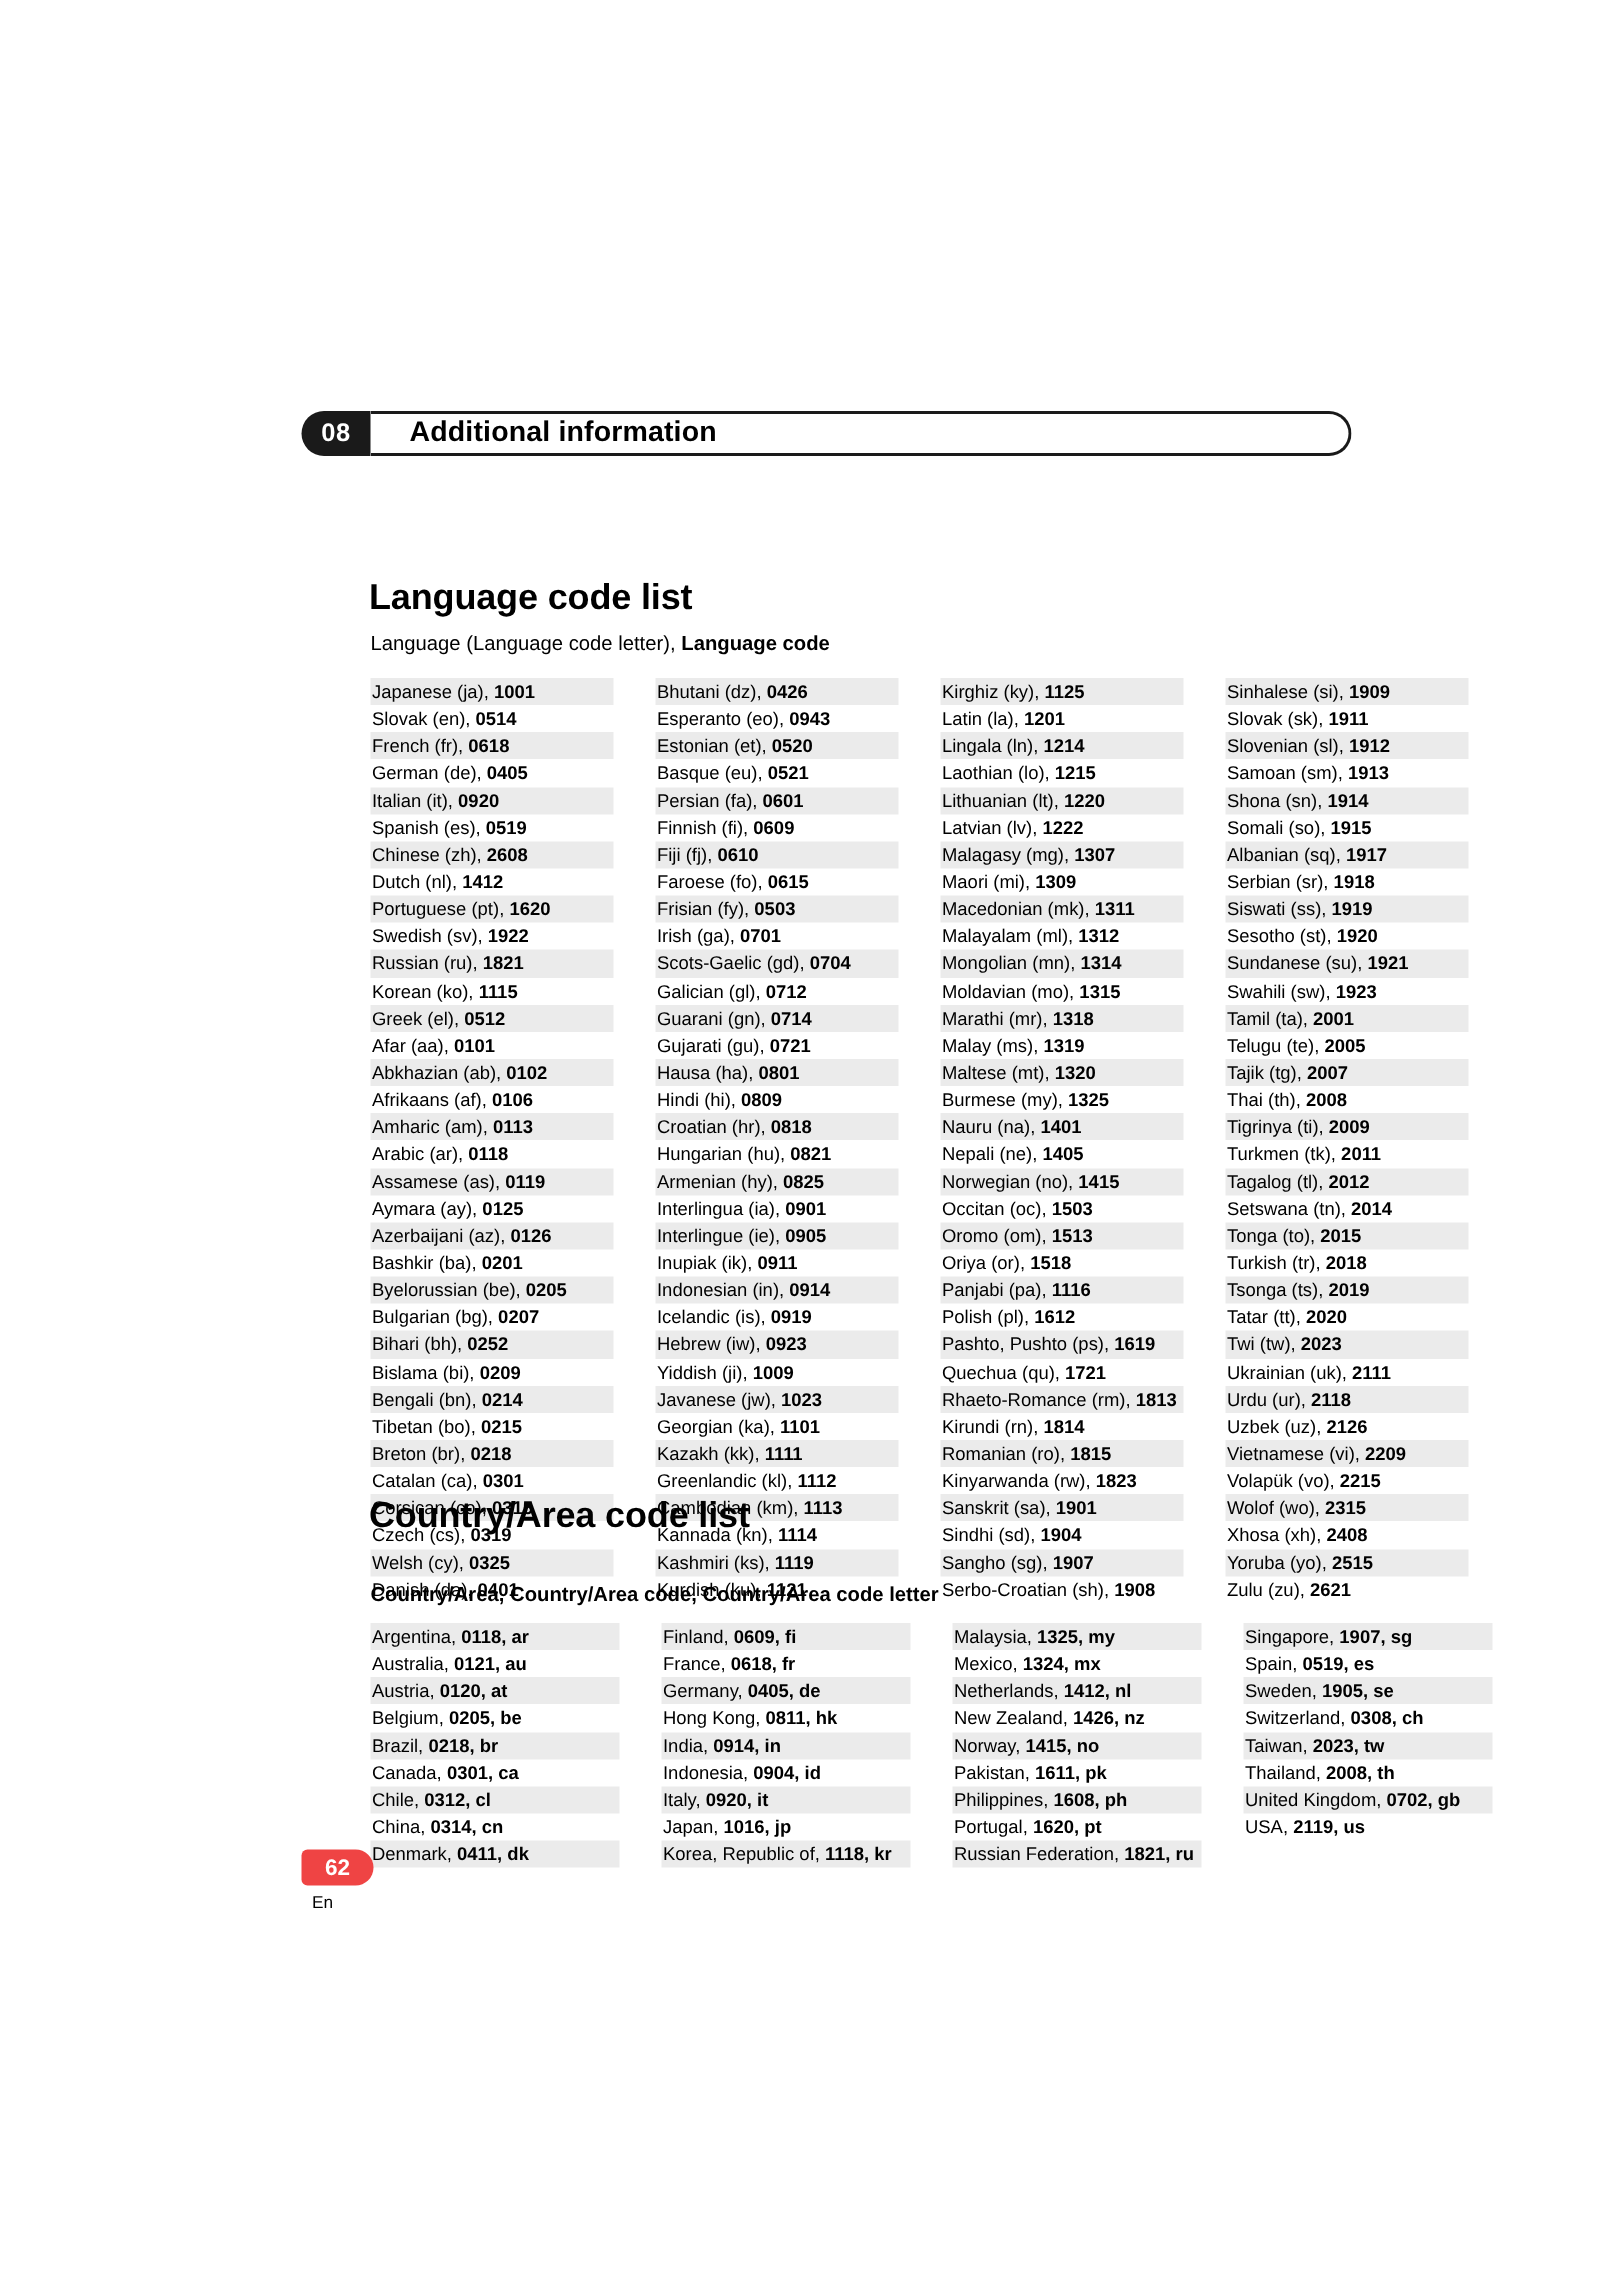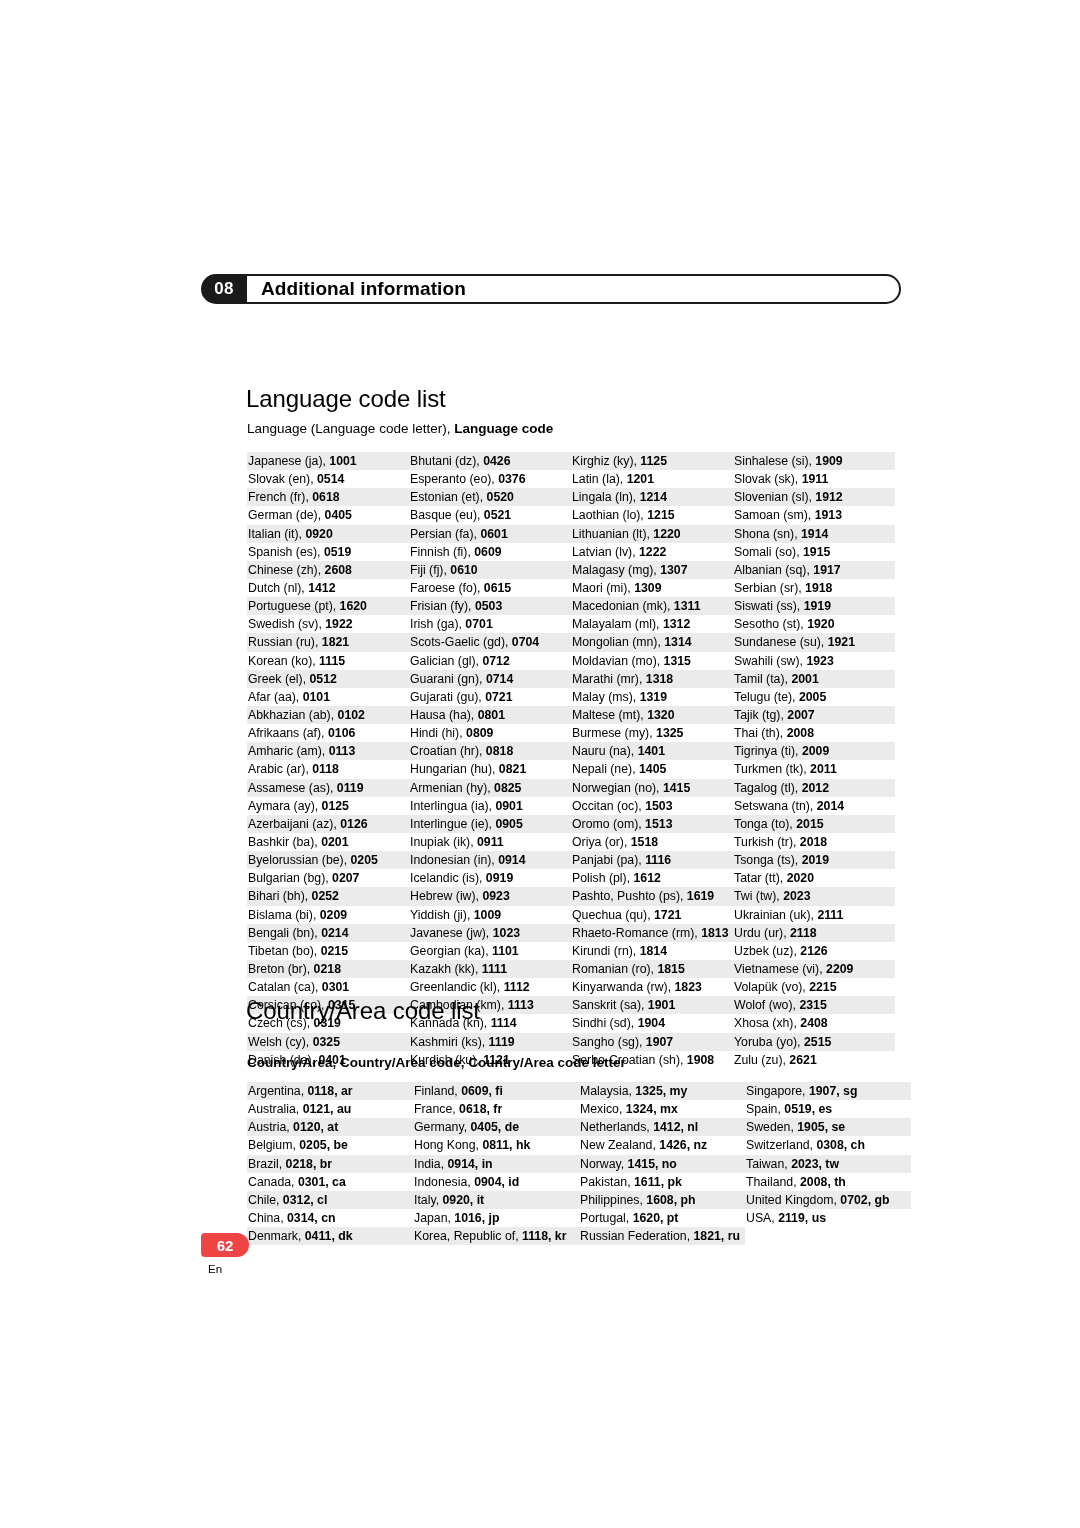--- a/index.html
+++ b/index.html
@@ -53,47 +53,48 @@
     border: 2px solid #1a1a1a;
     border-left: none;
     border-radius: 0 15px 15px 0;
     display: flex;
     align-items: center;
     box-sizing: border-box;
   }
   .chapter-title {
     font-size: 19px;
     font-weight: bold;
-    padding-left: 14px;
+    padding-left: 26px;
     letter-spacing: 0.1px;
   }
 
   
   .section-title {
     position: absolute;
     font-size: 24px;
-    font-weight: normal;
+    font-weight: bold;
     letter-spacing: -0.1px;
   }
   #lang-title { left: 220px; top: 385px; }
   #country-title { left: 220px; top: 997px; }
 
   .section-sub {
     position: absolute;
     font-size: 13.5px;
     text-align: center;
   }
   #lang-sub { left: 221px; top: 421px; }
   #country-sub { left: 221px; top: 1055px; font-weight: bold; }
   .sub-bold { font-weight: bold; }
 
   
   .code-block {
     position: absolute;
     display: flex;
+    gap: 28px;
   }
   #lang-block { left: 221px; top: 452px; }
   #country-block { left: 221px; top: 1057px; }
 
   #country-block { top: 1082px; }
 
   .code-col {
     display: flex;
     flex-direction: column;
   }
@@ -184,21 +185,21 @@
         <div class="code-cell"><span>Tibetan (bo), </span><b>0215</b></div>
         <div class="code-cell zebra"><span>Breton (br), </span><b>0218</b></div>
         <div class="code-cell"><span>Catalan (ca), </span><b>0301</b></div>
         <div class="code-cell zebra"><span>Corsican (co), </span><b>0315</b></div>
         <div class="code-cell"><span>Czech (cs), </span><b>0319</b></div>
         <div class="code-cell zebra"><span>Welsh (cy), </span><b>0325</b></div>
         <div class="code-cell"><span>Danish (da), </span><b>0401</b></div>
       </div>
       <div class="code-col lang">
         <div class="code-cell zebra"><span>Bhutani (dz), </span><b>0426</b></div>
-        <div class="code-cell"><span>Esperanto (eo), </span><b>0376</b></div>
+        <div class="code-cell"><span>Esperanto (eo), </span><b>0943</b></div>
         <div class="code-cell zebra"><span>Estonian (et), </span><b>0520</b></div>
         <div class="code-cell"><span>Basque (eu), </span><b>0521</b></div>
         <div class="code-cell zebra"><span>Persian (fa), </span><b>0601</b></div>
         <div class="code-cell"><span>Finnish (fi), </span><b>0609</b></div>
         <div class="code-cell zebra"><span>Fiji (fj), </span><b>0610</b></div>
         <div class="code-cell"><span>Faroese (fo), </span><b>0615</b></div>
         <div class="code-cell zebra"><span>Frisian (fy), </span><b>0503</b></div>
         <div class="code-cell"><span>Irish (ga), </span><b>0701</b></div>
         <div class="code-cell zebra"><span>Scots-Gaelic (gd), </span><b>0704</b></div>
         <div class="code-cell"><span>Galician (gl), </span><b>0712</b></div>

